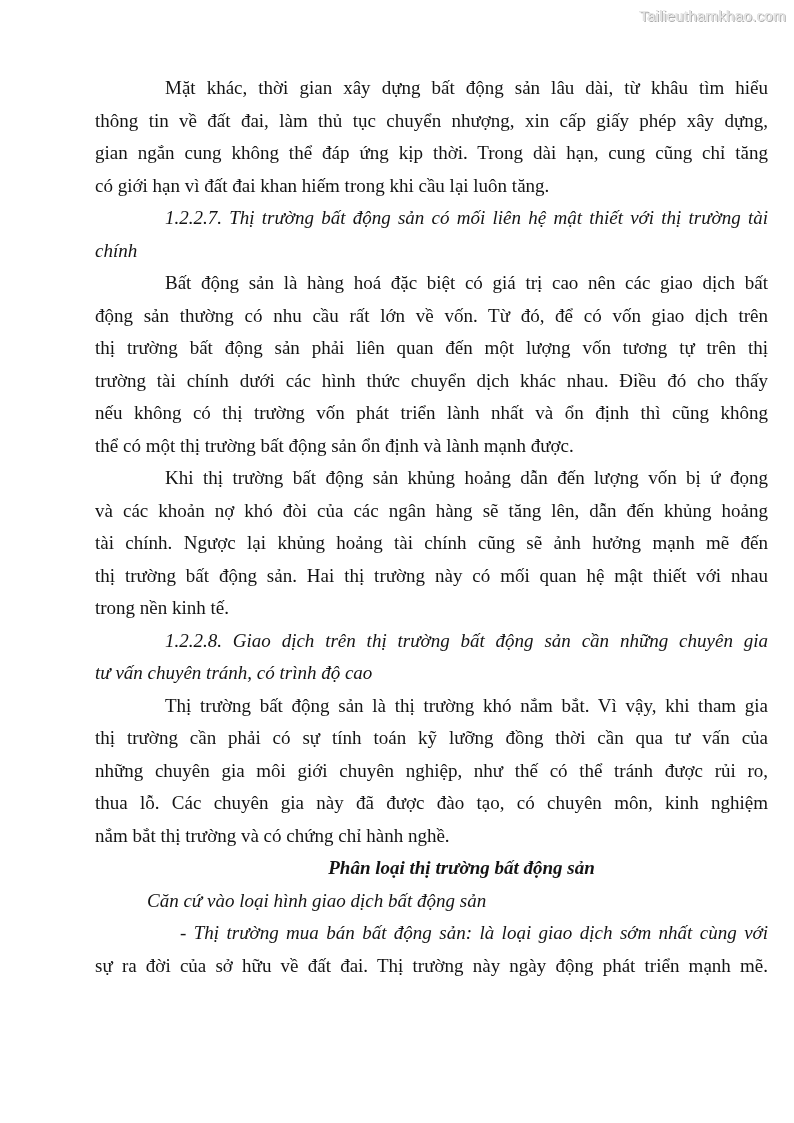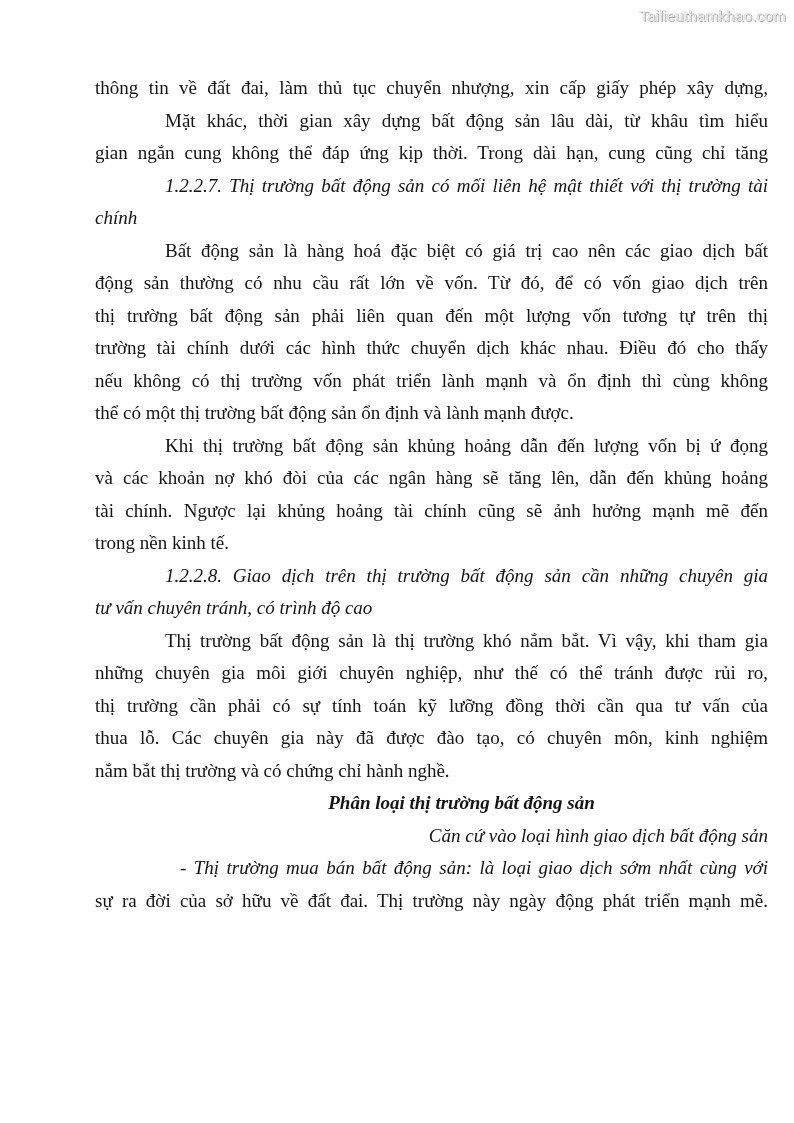--- a/index.html
+++ b/index.html
@@ -23,67 +23,69 @@
   .content {
     position:absolute; left:95px; top:72px; width:673px;
     font-size:19px; line-height:32.5px;
   }
   .ln  { text-align:justify; text-align-last:justify; }
   .ln-end { text-align:justify; text-align-last:left; }
   .ind   { text-indent:70px; }
   .ind-b { text-indent:85px;font-style:italic; }
   .it { font-style:italic; }
   .h-bold { font-style:italic; font-weight:bold; margin-left:60px; text-align:center; }
-  .h-it   { font-style:italic; margin-left:52px; text-align:right; }
+  .h-it   { font-style:italic; margin-left:52px; text-align:left; }
 </style>
 </head>
 <body>
 
 <div class="page">
 
   <div class="watermark">Tailieuthamkhao.com</div>
 
   <main class="content">
 
     <section>
+      <div class="ln ind">Mặt khác, thời gian xây dựng bất động sản lâu dài, từ khâu tìm hiểu</div>
       <div class="ln">thông tin về đất đai, làm thủ tục chuyển nhượng, xin cấp giấy phép xây dựng,</div>
-      <div class="ln ind">Mặt khác, thời gian xây dựng bất động sản lâu dài, từ khâu tìm hiểu</div>
       <div class="ln">gian ngắn cung không thể đáp ứng kịp thời. Trong dài hạn, cung cũng chỉ tăng</div>
+      <div class="ln-end">có giới hạn vì đất đai khan hiếm trong khi cầu lại luôn tăng.</div>
     </section>
 
     <section>
       <div class="ln ind it">1.2.2.7. Thị trường bất động sản có mối liên hệ mật thiết với thị trường tài</div>
       <div class="ln-end it">chính</div>
     </section>
 
     <section>
       <div class="ln ind">Bất động sản là hàng hoá đặc biệt có giá trị cao nên các giao dịch bất</div>
       <div class="ln">động sản thường có nhu cầu rất lớn về vốn. Từ đó, để có vốn giao dịch trên</div>
       <div class="ln">thị trường bất động sản phải liên quan đến một lượng vốn tương tự trên thị</div>
       <div class="ln">trường tài chính dưới các hình thức chuyển dịch khác nhau. Điều đó cho thấy</div>
-      <div class="ln">nếu không có thị trường vốn phát triển lành mạnh và ổn định thì cùng không</div>
+      <div class="ln">nếu không có thị trường vốn phát triển lành nhất và ổn định thì cũng không</div>
       <div class="ln-end">thể có một thị trường bất động sản ổn định và lành mạnh được.</div>
     </section>
 
     <section>
       <div class="ln ind">Khi thị trường bất động sản khủng hoảng dẫn đến lượng vốn bị ứ đọng</div>
       <div class="ln">và các khoản nợ khó đòi của các ngân hàng sẽ tăng lên, dẫn đến khủng hoảng</div>
       <div class="ln">tài chính. Ngược lại khủng hoảng tài chính cũng sẽ ảnh hưởng mạnh mẽ đến</div>
+      <div class="ln">thị trường bất động sản. Hai thị trường này có mối quan hệ mật thiết với nhau</div>
       <div class="ln-end">trong nền kinh tế.</div>
     </section>
 
     <section>
       <div class="ln ind it">1.2.2.8. Giao dịch trên thị trường bất động sản cần những chuyên gia</div>
       <div class="ln-end it">tư vấn chuyên tránh, có trình độ cao</div>
     </section>
 
     <section>
       <div class="ln ind">Thị trường bất động sản là thị trường khó nắm bắt. Vì vậy, khi tham gia</div>
+      <div class="ln">thị trường cần phải có sự tính toán kỹ lưỡng đồng thời cần qua tư vấn của</div>
       <div class="ln">những chuyên gia môi giới chuyên nghiệp, như thế có thể tránh được rủi ro,</div>
-      <div class="ln">thị trường cần phải có sự tính toán kỹ lưỡng đồng thời cần qua tư vấn của</div>
       <div class="ln">thua lỗ. Các chuyên gia này đã được đào tạo, có chuyên môn, kinh nghiệm</div>
       <div class="ln-end">nắm bắt thị trường và có chứng chỉ hành nghề.</div>
     </section>
 
     <section>
       <div class="h-bold">Phân loại thị trường bất động sản</div>
     </section>
 
     <section>
       <div class="h-it">Căn cứ vào loại hình giao dịch bất động sản</div>

